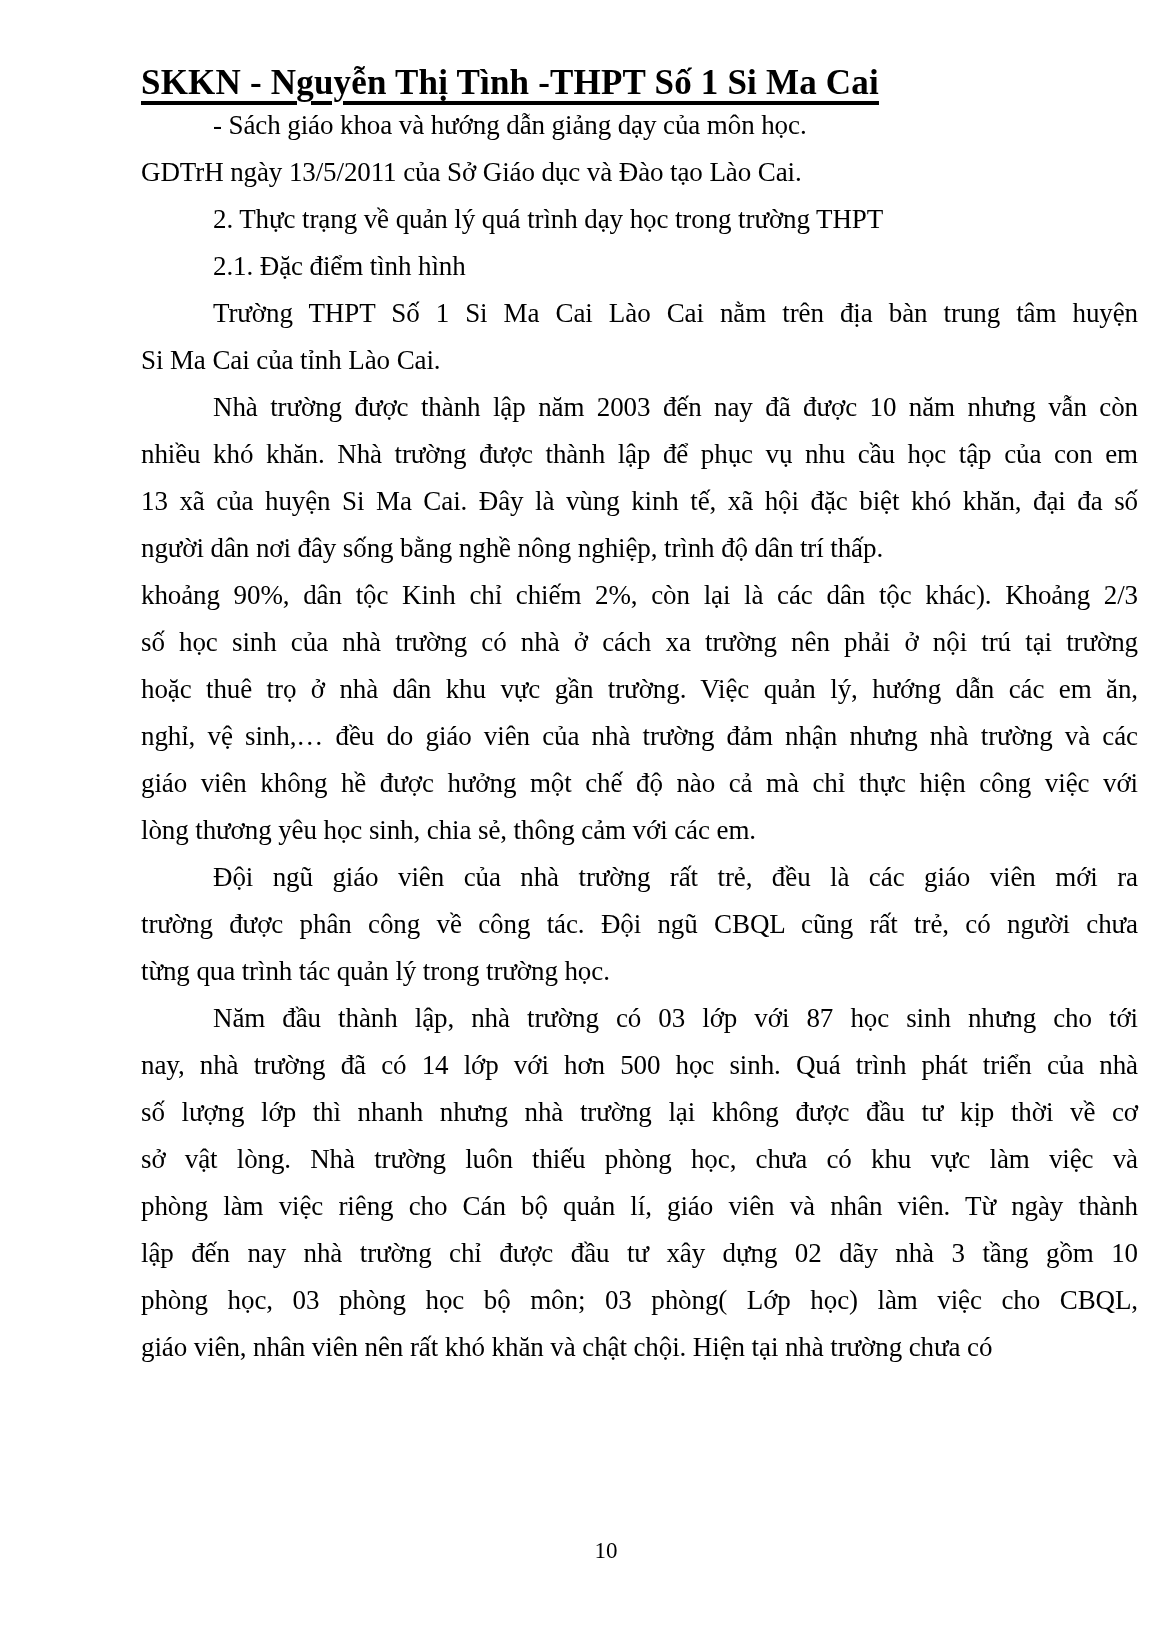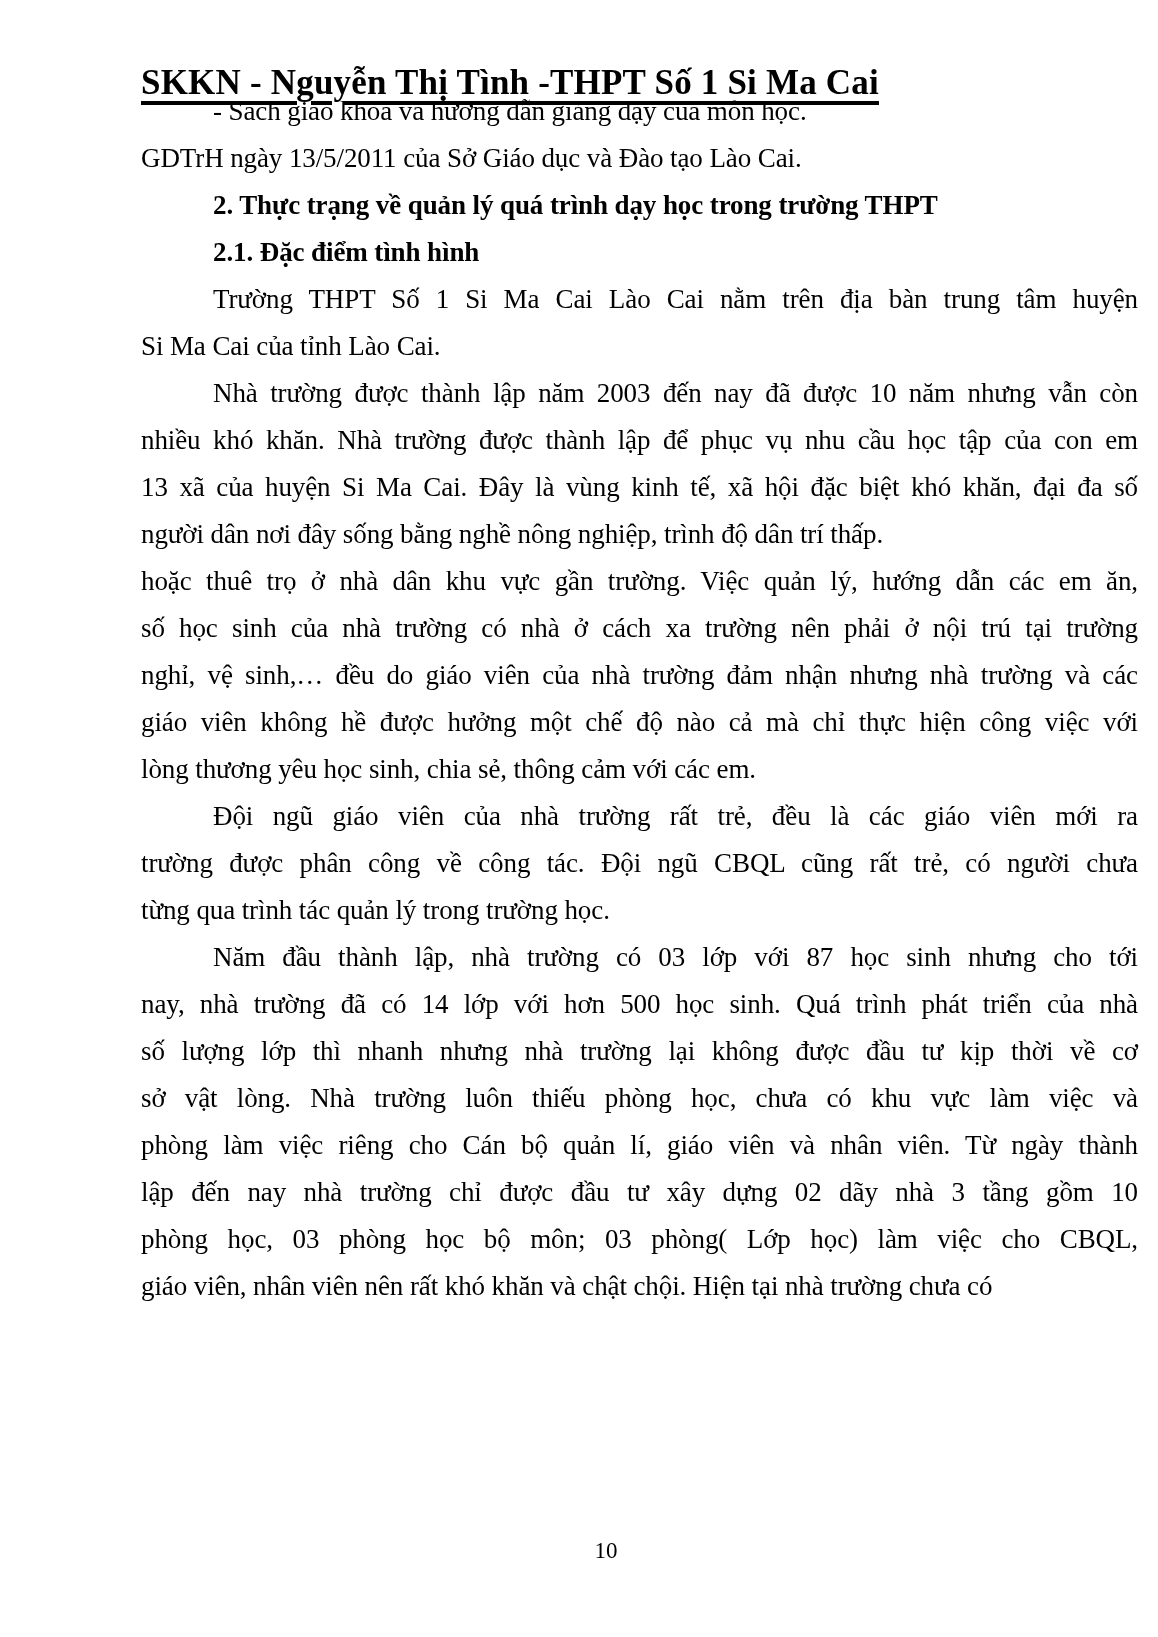--- a/index.html
+++ b/index.html
@@ -22,39 +22,39 @@
     font-weight: bold;
     line-height: 50px;
     text-decoration: underline;
     text-decoration-thickness: 4px;
     text-underline-offset: 7px;
     white-space: nowrap;
     letter-spacing: 0.2px;
   }
   .doc-body {
     position: absolute;
-    top: 88px;
+    top: 102px;
     left: 141px;
     width: 997px;
   }
   .block { margin: 0; padding: 0; }
   .line {
     height: 47px;
     line-height: 47px;
     font-size: 27px;
     letter-spacing: -0.1px;
     overflow: visible;
     white-space: normal;
   }
   .line.just {
     text-align: justify;
     text-align-last: justify;
   }
   .line.indent { padding-left: 72px; }
-  .line.heading { font-weight: bold; }
+  .line.heading { font-weight: normal; }
   .page-num {
     position: absolute;
     top: 1527px;
     left: 141px;
     width: 930px;
     text-align: center;
     font-size: 23px;
     line-height: 47px;
   }
 </style>
@@ -80,22 +80,23 @@
       <div class="line indent just">Trường THPT Số 1 Si Ma Cai Lào Cai nằm trên địa bàn trung tâm huyện</div>
       <div class="line">Si Ma Cai của tỉnh Lào Cai.</div>
     </div>
     <div class="block">
       <div class="line indent just">Nhà trường được thành lập năm 2003 đến nay đã được 10 năm nhưng vẫn còn</div>
       <div class="line just">nhiều khó khăn. Nhà trường được thành lập để phục vụ nhu cầu học tập của con em</div>
       <div class="line just">13 xã của huyện Si Ma Cai. Đây là vùng kinh tế, xã hội đặc biệt khó khăn, đại đa số</div>
       <div class="line">người dân nơi đây sống bằng nghề nông nghiệp, trình độ dân trí thấp.</div>
     </div>
     <div class="block">
+      <div class="line just">khoảng 90%, dân tộc Kinh chỉ chiếm 2%, còn lại là các dân tộc khác). Khoảng 2/3</div>
+      <div class="line just">số học sinh của nhà trường có nhà ở cách xa trường nên phải ở nội trú tại trường</div>
       <div class="line just">hoặc thuê trọ ở nhà dân khu vực gần trường. Việc quản lý, hướng dẫn các em ăn,</div>
-      <div class="line just">số học sinh của nhà trường có nhà ở cách xa trường nên phải ở nội trú tại trường</div>
       <div class="line just">nghỉ, vệ sinh,… đều do giáo viên của nhà trường đảm nhận nhưng nhà trường và các</div>
       <div class="line just">giáo viên không hề được hưởng một chế độ nào cả mà chỉ thực hiện công việc với</div>
       <div class="line">lòng thương yêu học sinh, chia sẻ, thông cảm với các em.</div>
     </div>
     <div class="block">
       <div class="line indent just">Đội ngũ giáo viên của nhà trường rất trẻ, đều là các giáo viên mới ra</div>
       <div class="line just">trường được phân công về công tác. Đội ngũ CBQL cũng rất trẻ, có người chưa</div>
       <div class="line">từng qua trình tác quản lý trong trường học.</div>
     </div>
     <div class="block">

